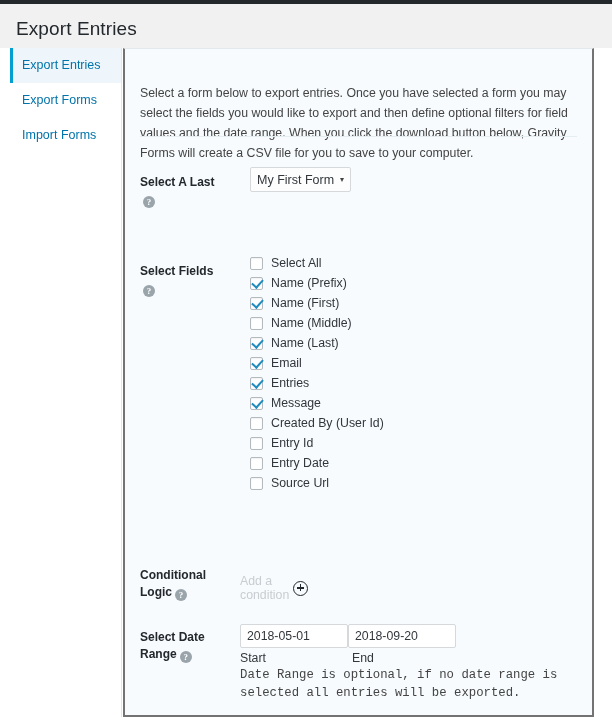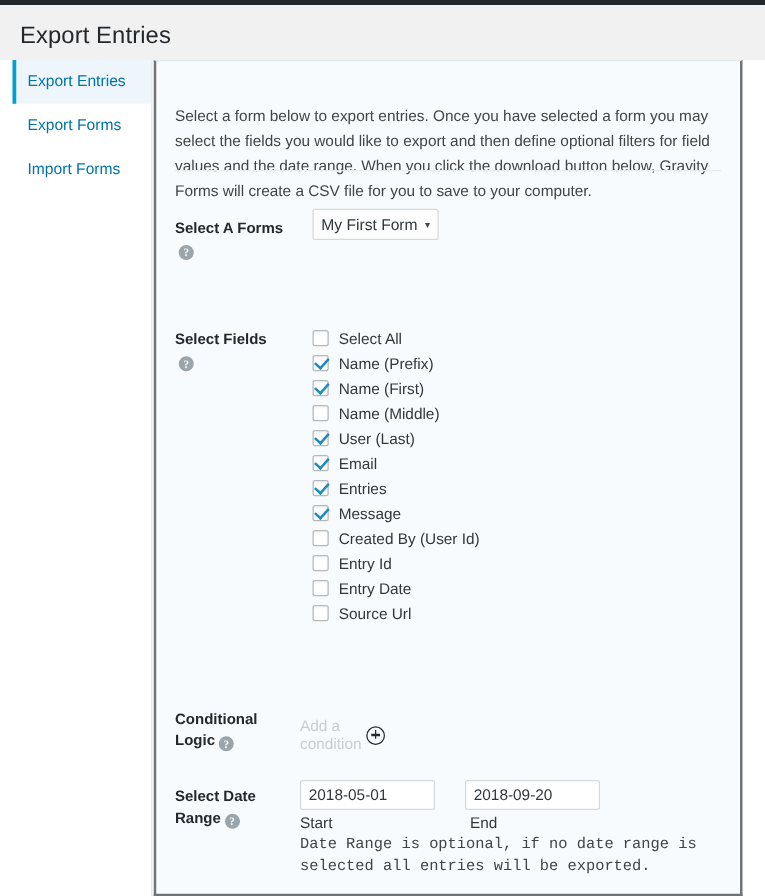--- a/index.html
+++ b/index.html
@@ -172,21 +172,21 @@
   #row-fields { top: 208px; }
   #row-fields .flabel { top: 6px; }
   .fields-list {
     position: absolute;
     left: 110px;
     top: 0;
     width: 280px;
   }
   .field-item {
     display: flex;
-    align-items: flex-end;
+    align-items: flex-start;
     height: 20px;
     cursor: pointer;
   }
   .cbox {
     width: 13px; height: 13px;
     border: 1px solid #b4b9be;
     background: #fff;
     border-radius: 2px;
     margin-right: 8px;
     position: relative;
@@ -236,34 +236,34 @@
     position: absolute;
     background: #23282d;
   }
   .plus-icon::before { left: 2.5px; top: 5.5px; width: 7px; height: 1.7px; }
   .plus-icon::after  { top: 2.5px; left: 5.5px; height: 7px; width: 1.7px; }
 
   
   #row-date { top: 575px; }
   #row-date .flabel { top: 5px; }
   .date-area { position: absolute; left: 100px; top: 0; width: 340px; }
-  .date-inputs { display: flex; gap: 24px; }
+  .date-inputs { display: flex; gap: 0; }
   .date-input {
     width: 108px;
     height: 24px;
     border: 1px solid #d5d9dc;
     background: #fff;
     border-radius: 2px;
     font-size: 12.3px;
     color: #32373c;
     padding: 0 6px;
     font-family: "Liberation Sans", sans-serif;
     line-height: 22px;
   }
-  .date-subs { display: flex; gap: 28px; margin-top: 3px; }
+  .date-subs { display: flex; gap: 4px; margin-top: 3px; }
   .date-sub {
     width: 108px;
     font-size: 12.3px;
     color: #32373c;
   }
   .date-note {
     margin-top: 1px;
     width: 330px;
     font-size: 12.3px;
     line-height: 1.5;
@@ -295,21 +295,21 @@
   </nav>
 
   <section class="content-panel">
 
     <p class="intro-text">Select a form below to export entries. Once you have selected a form you may select the fields you would like to export and then define optional filters for field values and the date range. When you click the download button below, Gravity Forms will create a CSV file for you to save to your computer.</p>
 
     <div class="divider"></div>
 
     <div class="frow" id="row-select-form">
       <div class="flabel">
-        <span>Select A Forms</span><span class="help-icon">?</span>
+        <span>Select A Last</span><span class="help-icon">?</span>
       </div>
       <div class="form-select">
         <span>My First Form</span>
         <span class="caret">▾</span>
       </div>
     </div>
 
     <div class="frow" id="row-fields">
       <div class="flabel">
         <span>Select Fields</span><span class="help-icon">?</span>
@@ -326,21 +326,21 @@
           <div class="field-item">
             <span class="cbox checked"></span>
             <span class="field-label">Name (First)</span>
           </div>
           <div class="field-item">
             <span class="cbox"></span>
             <span class="field-label">Name (Middle)</span>
           </div>
           <div class="field-item">
             <span class="cbox checked"></span>
-            <span class="field-label">User (Last)</span>
+            <span class="field-label">Name (Last)</span>
           </div>
           <div class="field-item">
             <span class="cbox checked"></span>
             <span class="field-label">Email</span>
           </div>
           <div class="field-item">
             <span class="cbox checked"></span>
             <span class="field-label">Entries</span>
           </div>
           <div class="field-item">

